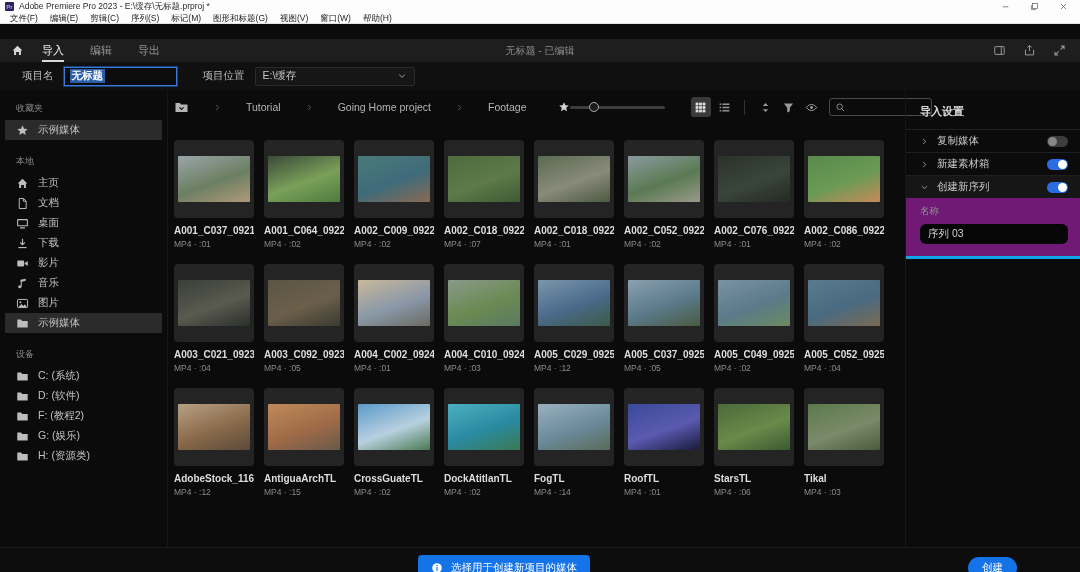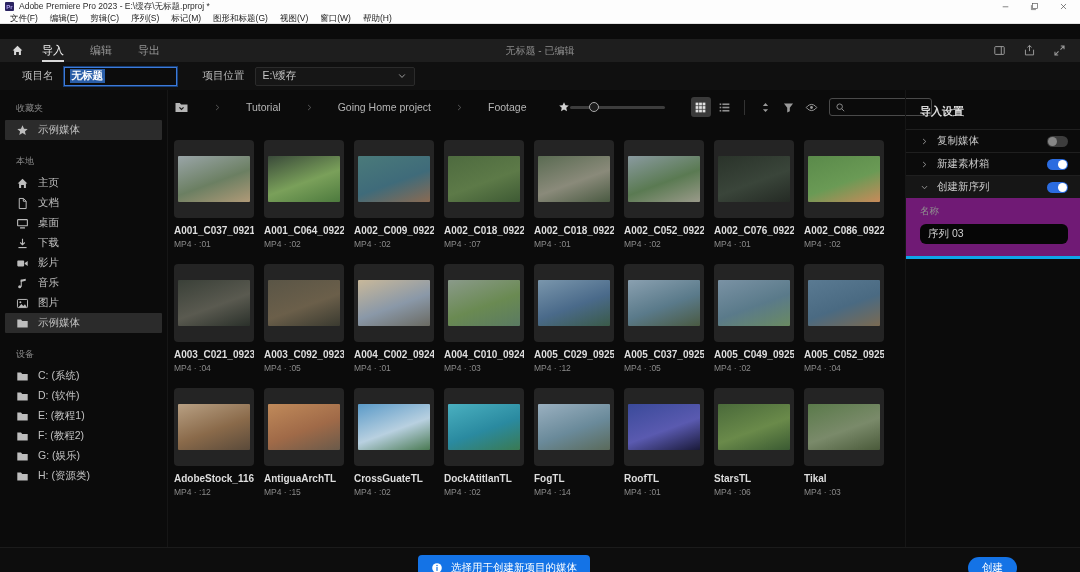--- a/index.html
+++ b/index.html
@@ -304,28 +304,20 @@
             </svg>
           </span>
           <span>D: (软件)</span>
         </div>
         <div class="side-item">
           <span class="icon">
             <svg viewBox="0 0 16 16">
               <path d="M1.6 3.2h4.6l1.4 1.6h6.8v8H1.6z" fill="currentColor"></path>
             </svg>
           </span>
-          <span>E: (教程1)</span>
-        </div>
-        <div class="side-item">
-          <span class="icon">
-            <svg viewBox="0 0 16 16">
-              <path d="M1.6 3.2h4.6l1.4 1.6h6.8v8H1.6z" fill="currentColor"></path>
-            </svg>
-          </span>
           <span>F: (教程2)</span>
         </div>
         <div class="side-item">
           <span class="icon">
             <svg viewBox="0 0 16 16">
               <path d="M1.6 3.2h4.6l1.4 1.6h6.8v8H1.6z" fill="currentColor"></path>
             </svg>
           </span>
           <span>G: (娱乐)</span>
         </div>

